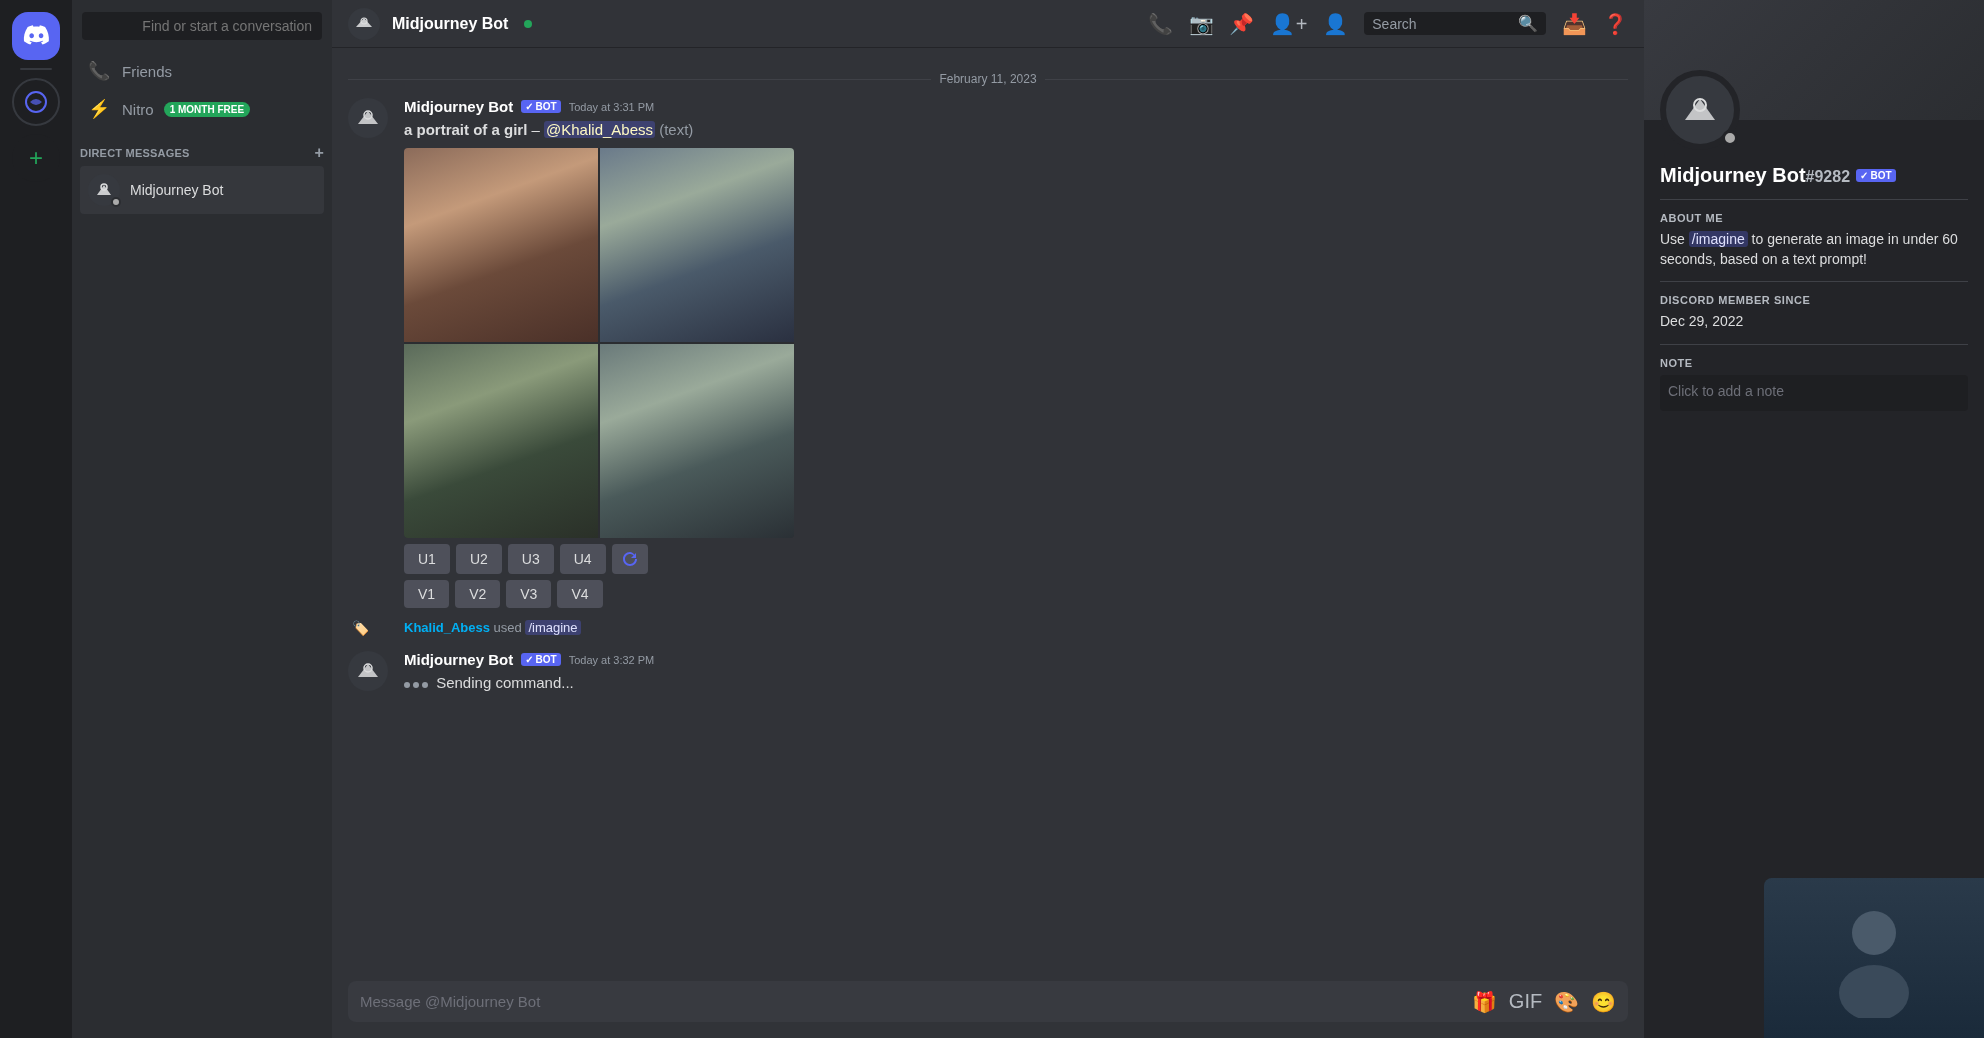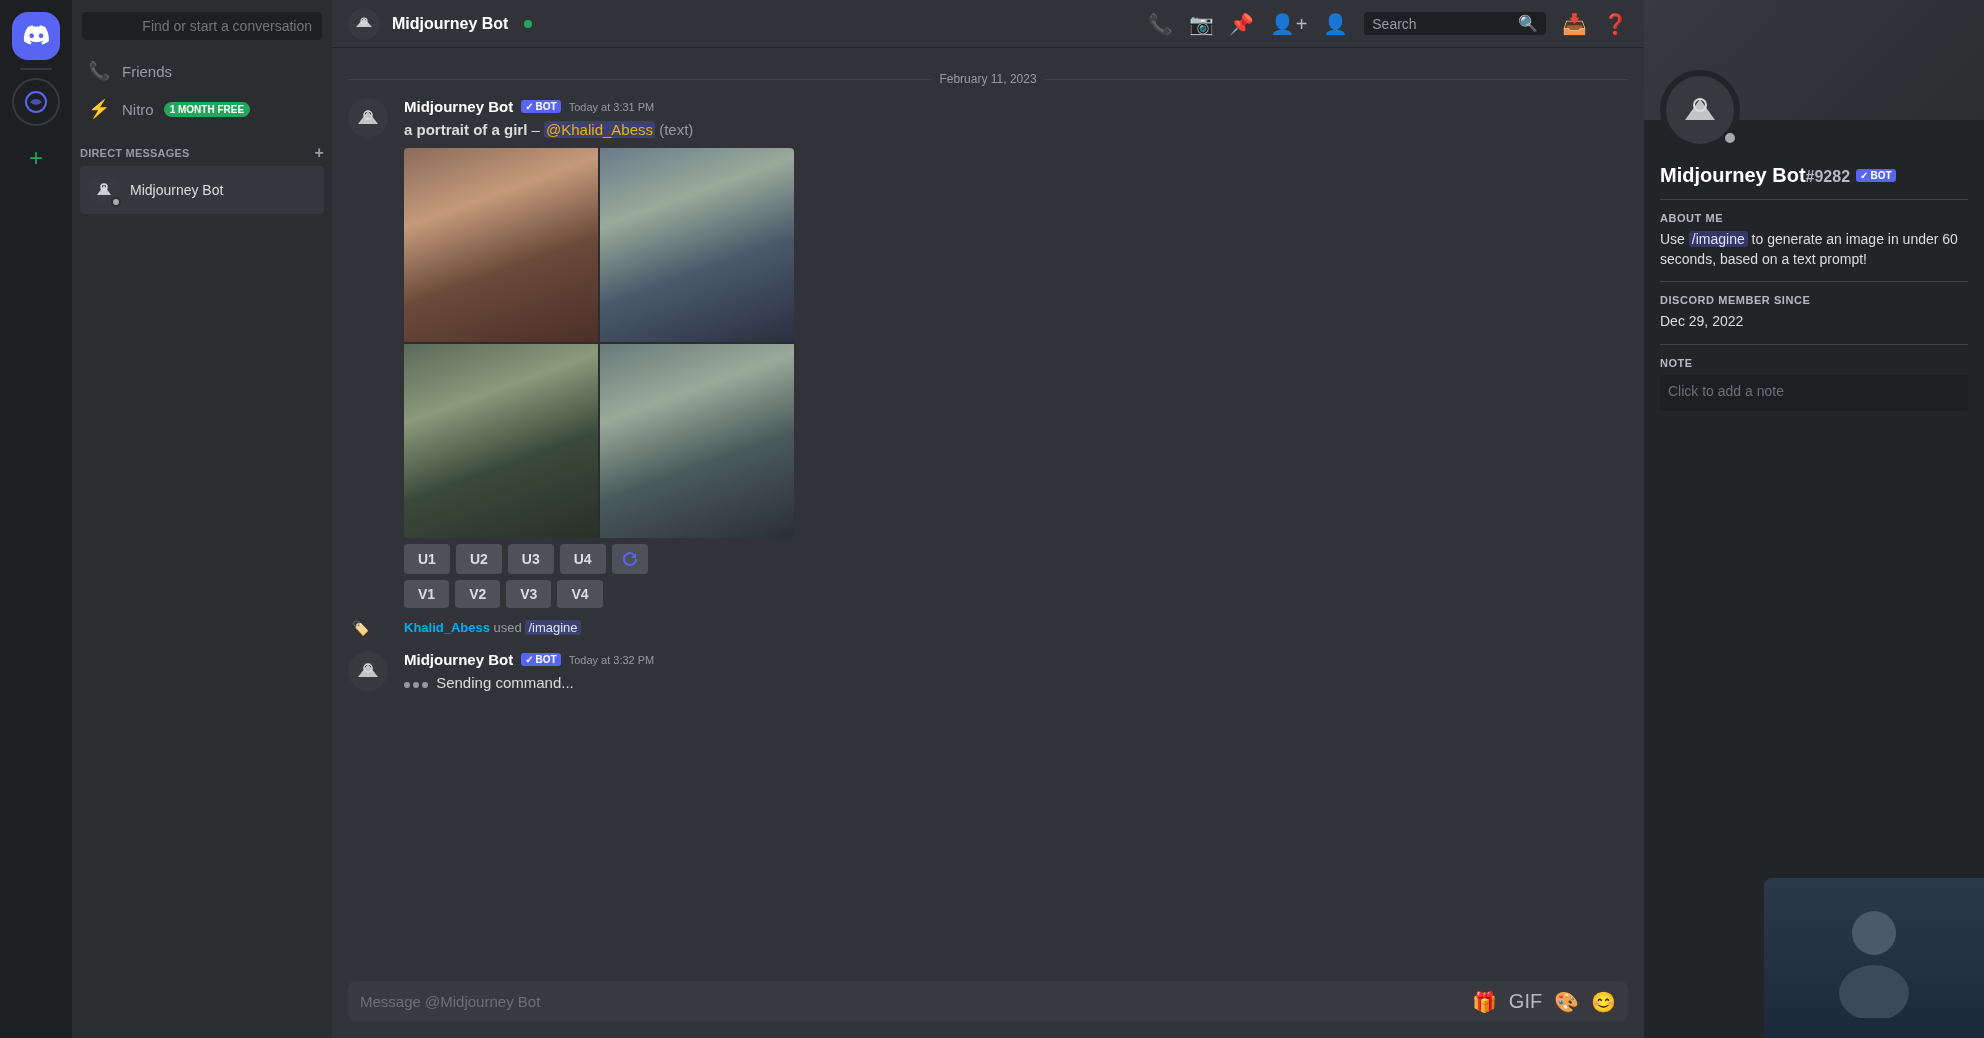--- a/index.html
+++ b/index.html
@@ -309,21 +309,21 @@
     }
     .message-content {
       font-size: 15px;
       color: #dcddde;
       line-height: 1.4;
     }
     .message-content strong {
       font-weight: 600;
     }
     .mention {
-      color: #eab308;
+      color: #fef9c3;
       background: rgba(88,101,242,0.3);
       border-radius: 3px;
       padding: 0 2px;
     }
     .fast-tag {
       color: #949ba4;
     }
 
     
     .image-grid {
@@ -358,21 +358,21 @@
       flex-wrap: wrap;
     }
     .action-btn {
       background: #4e505a;
       border: none;
       border-radius: 4px;
       color: #dcddde;
       padding: 6px 14px;
       font-size: 14px;
       cursor: pointer;
-      font-weight: 700;
+      font-weight: 400;
     }
     .action-btn.refresh {
       background: #4e505a;
       display: flex;
       align-items: center;
       justify-content: center;
       width: 36px;
       padding: 6px;
     }
 

